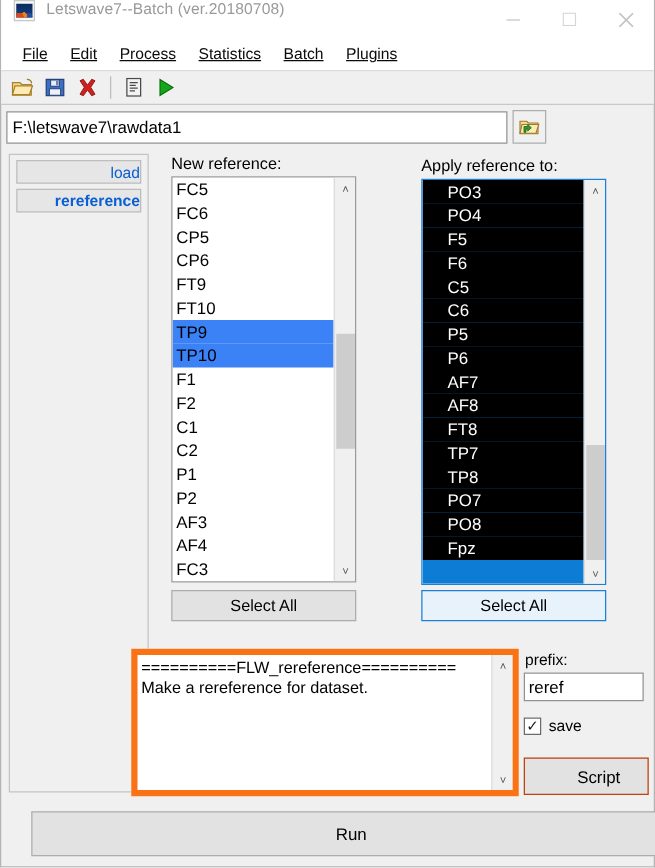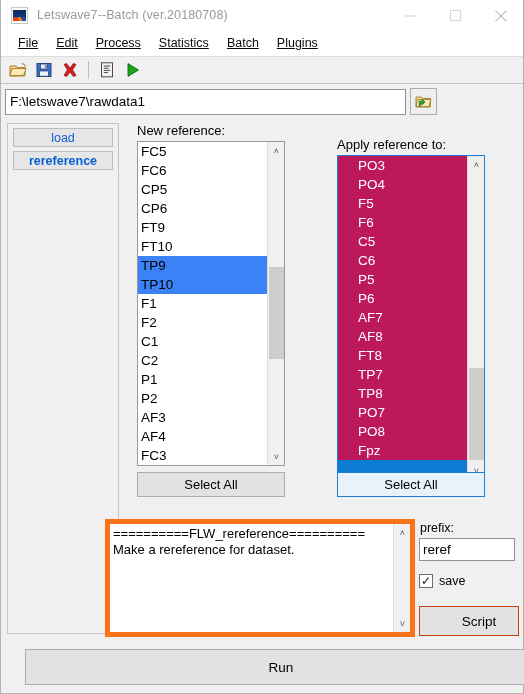--- a/index.html
+++ b/index.html
@@ -19,21 +19,21 @@
     border: 1px solid #b4b4b4;
     border-top: none;
   }
 
   
   #titlebar {
     position: relative;
     height: 31px;
     background: #ffffff;
     border-bottom: 1px solid #ffffff;
-    display: flex; align-items: center;
+    display: flex; 
   }
   #app-icon {
     width: 17px; height: 17px;
     margin-left: 10px; margin-right: 9px;
     background: #f8f8f8;
     border: 1px solid #c8c8c8;
     position: relative; overflow: hidden;
     flex: 0 0 auto;
   }
   #app-icon .mb {
@@ -121,21 +121,21 @@
     position:absolute; left:6px; top:5px;
     width: 112px; height: 511px;
     background: #f0f0f0;
     border: 1px solid #c4c4c4;
   }
   .side-item {
     margin: 4px 5px 0 5px;
     height: 19px;
     background: #e6e6e6;
     border: 1px solid #bdbdbd;
-    display:flex; align-items:center; justify-content:center;
+    display:flex; align-items:center; justify-content:flex-end;
     font-size: 12.5px;
     color: #0a5fd4;
   }
   .side-item.active { font-weight: bold; }
 
   
   .listwrap { position:absolute; }
   .list-label {
     font-size: 13px; color:#000;
     margin-bottom: 3px;
@@ -152,21 +152,21 @@
     overflow: hidden;
   }
   .litem {
     height: 19px; line-height: 19px;
     padding-left: 3px;
     font-size: 13.5px;
     color: #000;
     white-space: nowrap;
   }
   .litem.gsel { background:#3b82f6; color:#000; }
-  .litem.bsel { background:#be185d; color:#fff;padding-left:20px; }
+  .litem.bsel { background:#000000; color:#fff;padding-left:20px; }
   .listbox .allblue { position:absolute; left:0; top:0; right:17px; bottom:0; background:#0c7cd5; }
 
   
   .vsb {
     position:absolute; right:0; top:0; width:17px; bottom:0;
     background:#f0f0f0;
     border-left:1px solid #dcdcdc;
   }
   .vsb .arrow {
     position:absolute; left:0; width:17px; height:17px;
@@ -363,21 +363,21 @@
           <div class="arrow up">˄</div>
           <div class="thumb" style="top:125px; height:92px;"></div>
           <div class="arrow dn">˅</div>
         </div>
       </div>
     </div>
     <div class="selall-btn" style="left:136px; top:354px; width:148px;">
       <span>Select All</span>
     </div>
 
-    <div class="listwrap" style="left:336px; top:19px; width:160px;">
+    <div class="listwrap" style="left:336px; top:7px; width:160px;">
       <div class="list-label">Apply reference to:</div>
       <div class="listbox sel-all" style="width:148px; height:325px;">
         <div class="allblue"></div>
         <div class="list-items" id="ar-items">
             <div class="litem bsel">PO3</div>
             <div class="litem bsel">PO4</div>
             <div class="litem bsel">F5</div>
             <div class="litem bsel">F6</div>
             <div class="litem bsel">C5</div>
             <div class="litem bsel">C6</div>

